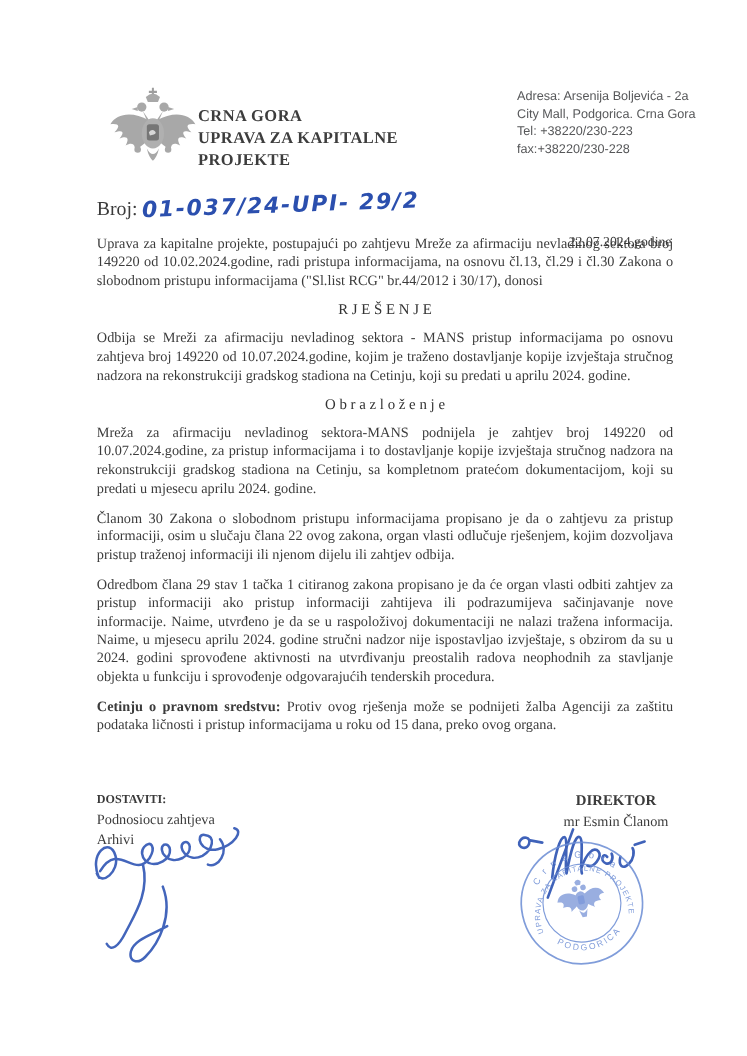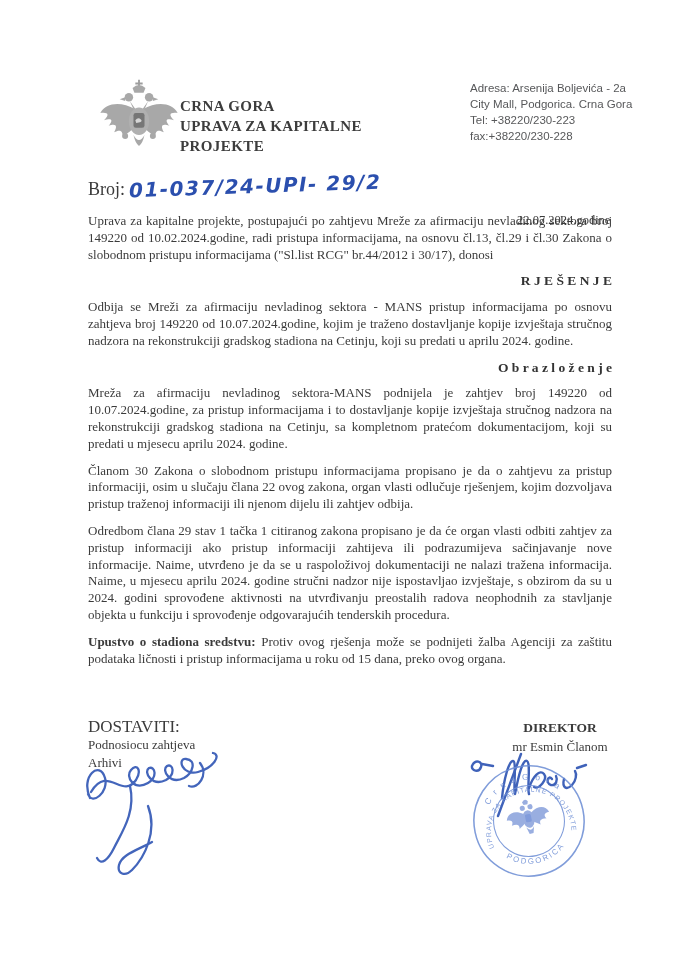--- a/index.html
+++ b/index.html
@@ -25,26 +25,26 @@
     font-size:20px; letter-spacing:1.5px; color:#2b4fae; transform:rotate(-2deg) translateY(-2px);
   }
   .doc-date { position:absolute; left:517px; top:185px; font-size:12.5px; color:#3b3b3b;margin-top:28px; }
   
   .doc-body {
     position:absolute; left:88px; top:213px; width:524px;
     font-size:13px; line-height:16.8px; text-align:justify;
   }
   .doc-body p { margin:0 0 10px 0; }
   .doc-heading {
-    text-align:right; font-weight:bold; font-size:13.5px; margin:8px 0 9px 0; color:#333;
+    text-align:center; font-weight:normal; font-size:13.5px; margin:8px 0 9px 0; color:#333;
   }
   .legal b { font-weight:bold; }
   
   .dostaviti { position:absolute; left:88px; top:718px; font-size:13px; line-height:18px; }
-  .dostaviti .lbl { font-weight:normal; font-size:17px; }
+  .dostaviti .lbl { font-weight:bold; font-size:11px; }
   .direktor { position:absolute; left:480px; top:718px; width:160px; text-align:center; font-size:13px; line-height:19px; }
   .direktor .lbl { font-weight:bold; font-size:13.5px; }
   .sig-left  { position:absolute; left:76px;  top:746px; width:190px; height:145px; }
   .sig-right { position:absolute; left:462px; top:748px; width:160px; height:75px; }
   .stamp     { position:absolute; left:466px; top:762px; width:126px; height:118px; transform:rotate(-12deg); opacity:.85; }
 </style>
 </head>
 <body>
 
 <div class="page">
@@ -89,21 +89,21 @@
   <div class="doc-date">22.07.2024.godine</div>
 
   <div class="doc-body">
     <p>Uprava za kapitalne projekte, postupajući po zahtjevu Mreže za afirmaciju nevladinog sektora broj 149220 od 10.02.2024.godine, radi pristupa informacijama, na osnovu čl.13, čl.29 i čl.30 Zakona o slobodnom pristupu informacijama ("Sl.list RCG" br.44/2012 i 30/17),  donosi</p>
     <div class="doc-heading">R J E Š E N J E</div>
     <p>Odbija se Mreži za afirmaciju nevladinog sektora - MANS pristup informacijama po osnovu zahtjeva broj 149220 od 10.07.2024.godine, kojim je traženo dostavljanje kopije izvještaja stručnog nadzora na rekonstrukciji gradskog stadiona na Cetinju, koji su predati u aprilu 2024. godine.</p>
     <div class="doc-heading">O b r a z l o ž e n j e</div>
     <p>Mreža za afirmaciju nevladinog sektora-MANS podnijela je zahtjev broj 149220 od 10.07.2024.godine, za pristup informacijama i to dostavljanje kopije izvještaja stručnog nadzora na rekonstrukciji gradskog stadiona na Cetinju, sa kompletnom pratećom dokumentacijom, koji su predati u mjesecu aprilu 2024. godine.</p>
     <p>Članom 30 Zakona o slobodnom pristupu informacijama propisano je da o zahtjevu za pristup informaciji, osim u slučaju člana 22 ovog zakona, organ vlasti odlučuje rješenjem, kojim dozvoljava pristup traženoj informaciji ili njenom dijelu ili zahtjev odbija.</p>
     <p>Odredbom člana 29 stav 1 tačka 1 citiranog zakona propisano je da će organ vlasti odbiti zahtjev za pristup informaciji ako pristup informaciji zahtijeva ili podrazumijeva sačinjavanje nove informacije. Naime, utvrđeno je da se u raspoloživoj dokumentaciji ne nalazi tražena informacija. Naime, u mjesecu aprilu 2024. godine stručni nadzor nije ispostavljao izvještaje, s obzirom da su u 2024. godini sprovođene aktivnosti na utvrđivanju preostalih radova neophodnih za stavljanje objekta u funkciju i sprovođenje odgovarajućih tenderskih procedura.</p>
-    <p class="legal"><b>Upustvo o stadiona sredstvu:</b><span> Protiv ovog rješenja može se podnijeti žalba Agenciji za zaštitu podataka ličnosti i pristup informacijama u roku od 15 dana, preko ovog organa.</span></p>
+    <p class="legal"><b>Cetinju o pravnom sredstvu:</b><span> Protiv ovog rješenja može se podnijeti žalba Agenciji za zaštitu podataka ličnosti i pristup informacijama u roku od 15 dana, preko ovog organa.</span></p>
   </div>
 
   <div class="dostaviti">
     <div class="lbl">DOSTAVITI:</div>
     <div>Podnosiocu zahtjeva</div>
     <div>Arhivi</div>
   </div>
 
   <div class="direktor">
     <div class="lbl">DIREKTOR</div>

